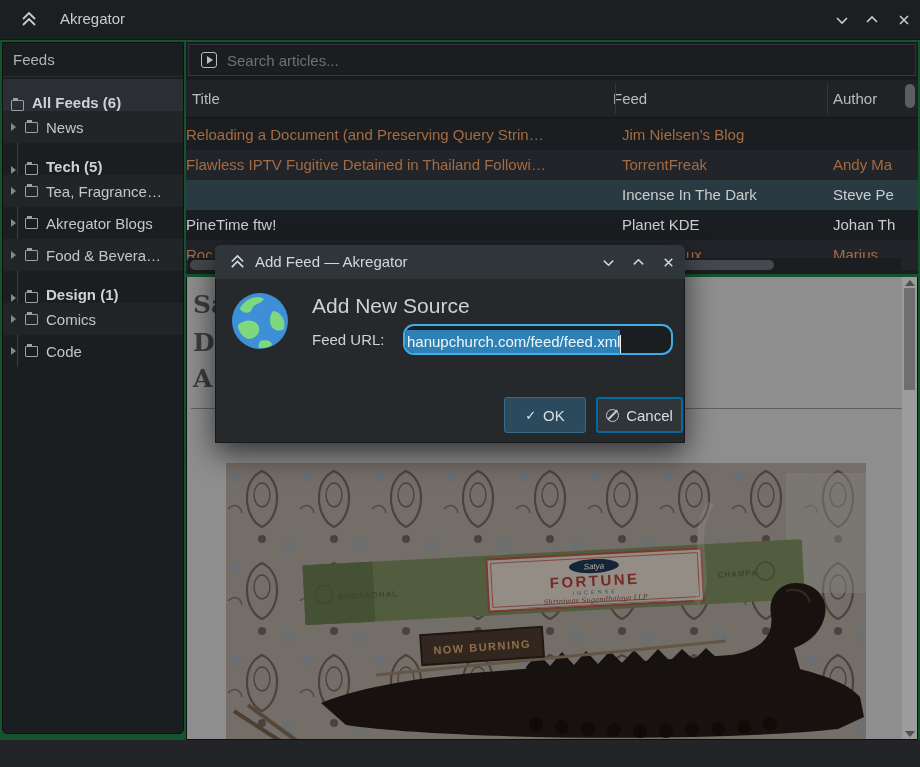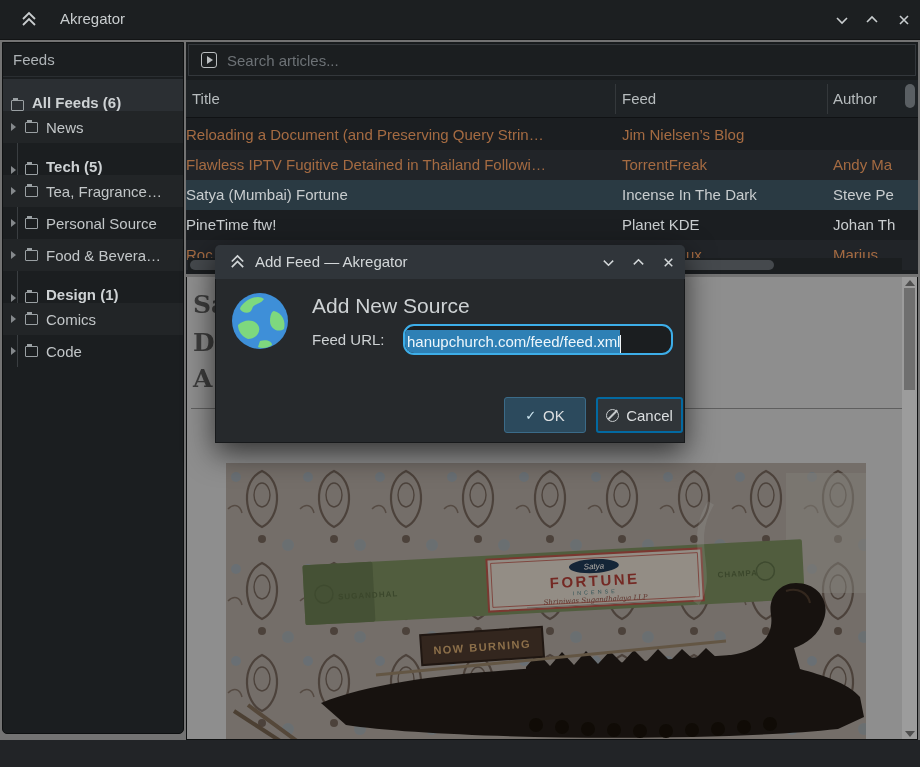--- a/index.html
+++ b/index.html
@@ -1,18 +1,18 @@
 <!DOCTYPE html>
 <html><head>
 <meta charset="utf-8">
 <style>
   * { margin:0; padding:0; box-sizing:border-box; }
   html,body { width:920px; height:767px; background:#18191b; overflow:hidden; }
   body { font-family:"Liberation Sans", sans-serif; }
-  #app { position:relative; width:920px; height:767px; background:#737373; }
+  #app { position:relative; width:920px; height:767px; background:#14532d; }
 
   
   .titlebar { position:absolute; left:0; top:0; width:920px; height:40px;
     background:#1c1f21; border-bottom:1px solid #121415; }
   .titlebar .keep-above { position:absolute; left:20px; top:10px; }
   .titlebar .win-title { position:absolute; left:60px; top:10px; font-size:15px; color:#c9cdcf; }
   .winbtn { position:absolute; top:9px; width:22px; height:22px; display:flex; align-items:center; justify-content:center; cursor:pointer; }
   .winbtn svg { display:block; }
 
   
@@ -152,21 +152,21 @@
       <span class="feed-label">Tech (5)</span>
     </div>
     <div class="feed-item alt lvl1" style="top:132px">
       <span class="expander"></span>
       <span class="folder"></span>
       <span class="feed-label">Tea, Fragrance…</span>
     </div>
     <div class="feed-item lvl1" style="top:164px">
       <span class="expander"></span>
       <span class="folder"></span>
-      <span class="feed-label">Personal Source</span>
+      <span class="feed-label">Akregator Blogs</span>
     </div>
     <div class="feed-item alt lvl1" style="top:196px">
       <span class="expander"></span>
       <span class="folder"></span>
       <span class="feed-label">Food &amp; Bevera…</span>
     </div>
     <div class="feed-item bold lvl1" style="top:228px">
       <span class="expander"></span>
       <span class="folder"></span>
       <span class="feed-label">Design (1)</span>
@@ -185,38 +185,37 @@
 
   <div class="panel-right">
     <div class="searchbar">
       <span class="search-icon"></span>
       <span class="search-placeholder">Search articles...</span>
     </div>
 
     <div class="article-list">
       <div class="list-header">
         <span class="hcell" style="left:6px">Title</span>
-        <span class="hcell" style="left:436px">Feed</span>
+        <span class="hcell" style="left:427px">Feed</span>
         <span class="hcell" style="left:647px">Author</span>
         <span class="col-sep" style="left:429px"></span>
         <span class="col-sep" style="left:641px"></span>
       </div>
 
       <div class="lrow unread" style="top:40px">
         <span class="c-title">Reloading a Document (and Preserving Query Strin…</span>
         <span class="c-feed">Jim Nielsen’s Blog</span>
         <span class="c-auth"></span>
       </div>
       <div class="lrow unread alt" style="top:70px">
         <span class="c-title">Flawless IPTV Fugitive Detained in Thailand Followi…</span>
         <span class="c-feed">TorrentFreak</span>
         <span class="c-auth">Andy Ma</span>
       </div>
       <div class="lrow read selected" style="top:100px">
-        <span class="c-title">Satya (Mumbai) Fortune</span>
         <span class="c-feed">Incense In The Dark</span>
         <span class="c-auth">Steve Pe</span>
       </div>
       <div class="lrow read" style="top:130px">
         <span class="c-title">PineTime ftw!</span>
         <span class="c-feed">Planet KDE</span>
         <span class="c-auth">Johan Th</span>
       </div>
       <div class="lrow unread alt" style="top:160px">
         <span class="c-title">Roc</span>

